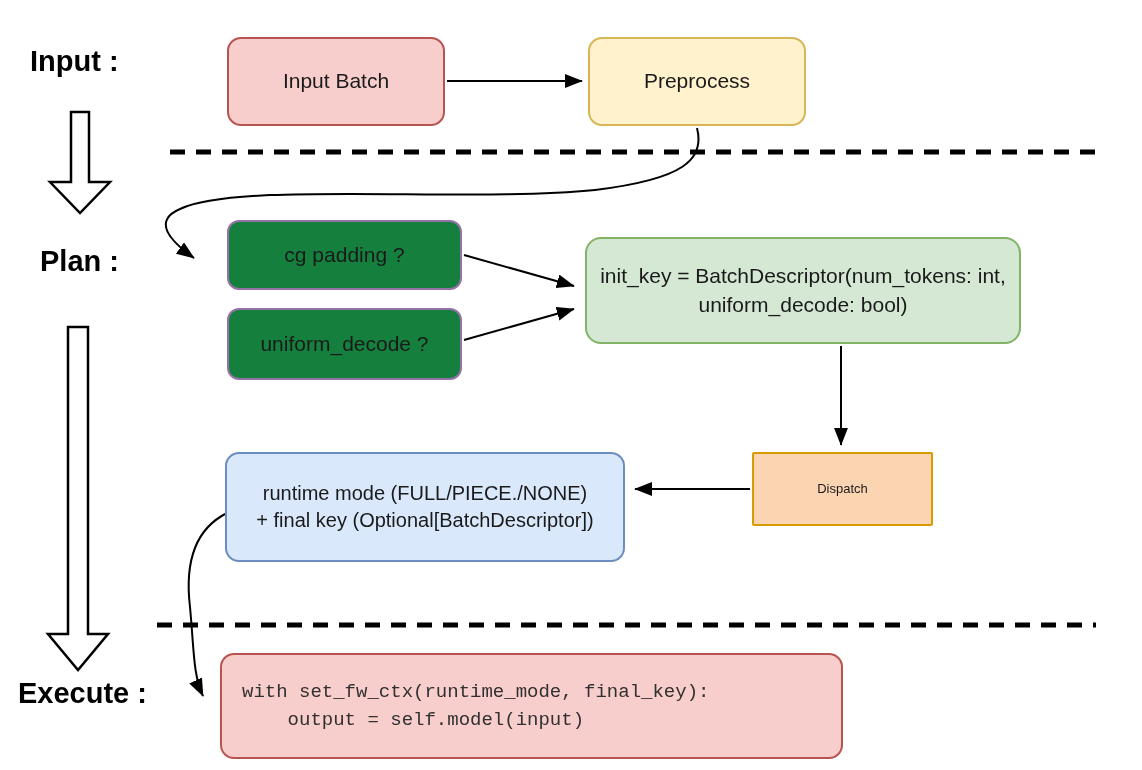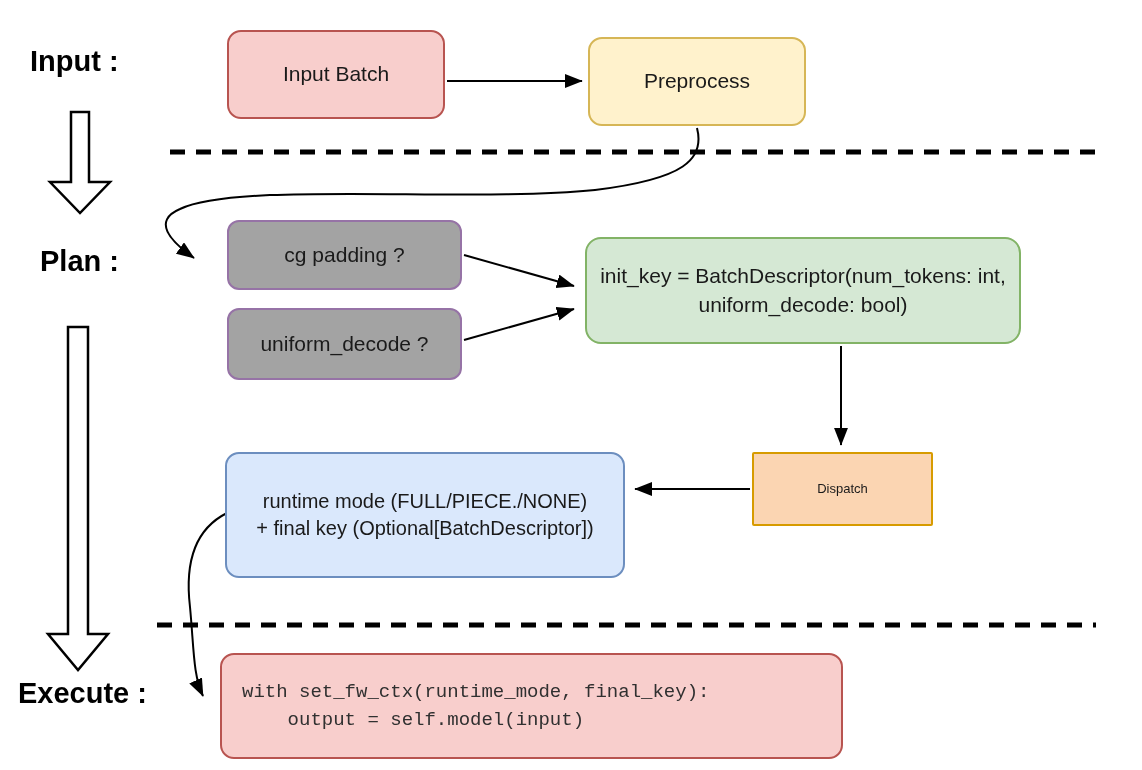--- a/index.html
+++ b/index.html
@@ -27,31 +27,31 @@
   .stage-label{
     position:absolute;z-index:2;
     font-weight:bold;
     font-size:29px;
     color:#000000;
     white-space:nowrap;
   }
   
   .n-red    {background:#f8cecc;border-color:#b85450;}
   .n-yellow {background:#fff2cc;border-color:#d6b656;text-align:center;}
-  .n-purple {background:#a3a3a3;border-color:#9673a6;border-radius:12px;}
+  .n-purple {background:#15803d;border-color:#9673a6;border-radius:12px;}
   .n-green  {background:#d5e8d4;border-color:#82b366;}
   .n-blue   {background:#dae8fc;border-color:#6c8ebf;font-size:20px;}
   .n-orange-outer{background:#ffe6cc;border-color:#d79b00;}
   .n-orange-inner{background:#fbd5b2;border-color:#d79b00;border-radius:2px;font-size:13px;}
-  #node-input-batch   {left:227px;top:21px;width:218px;height:89px;}
+  #node-input-batch   {left:227px;top:28px;width:218px;height:89px;}
   #node-preprocess    {left:588px;top:28px;width:218px;height:89px;}
   #node-cg-padding    {left:227px;top:211px;width:235px;height:70px;}
   #node-uniform-decode{left:227px;top:299px;width:235px;height:72px;}
   #node-init-key      {left:585px;top:228px;width:436px;height:107px;border-radius:16px;}
-  #node-runtime-mode  {left:225px;top:443px;width:400px;height:126px;}
+  #node-runtime-mode  {left:225px;top:443px;width:400px;height:110px;}
   #node-cudagraph     {left:752px;top:445px;width:345px;height:108px;justify-content:flex-end;}
   #node-cudagraph .inner-label{
     width:170px;display:flex;align-items:center;justify-content:center;
     text-align:center;white-space:pre-line;font-size:22px;line-height:1.35;
   }
   #node-dispatch      {left:752px;top:443px;width:181px;height:74px;}
   #node-execute-code  {
     left:220px;top:644px;width:623px;height:106px;
     font-family:"Liberation Mono", monospace;
     font-size:19px;color:#303030;

